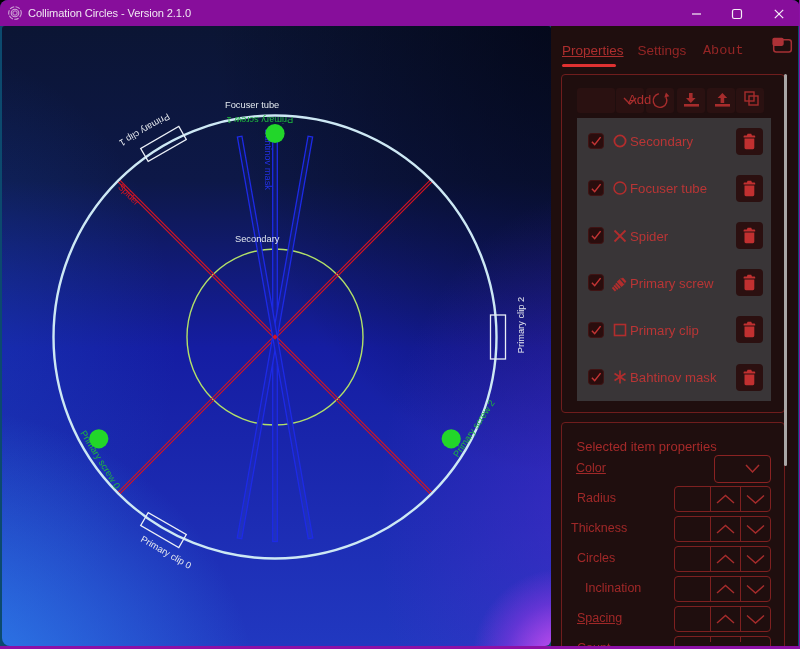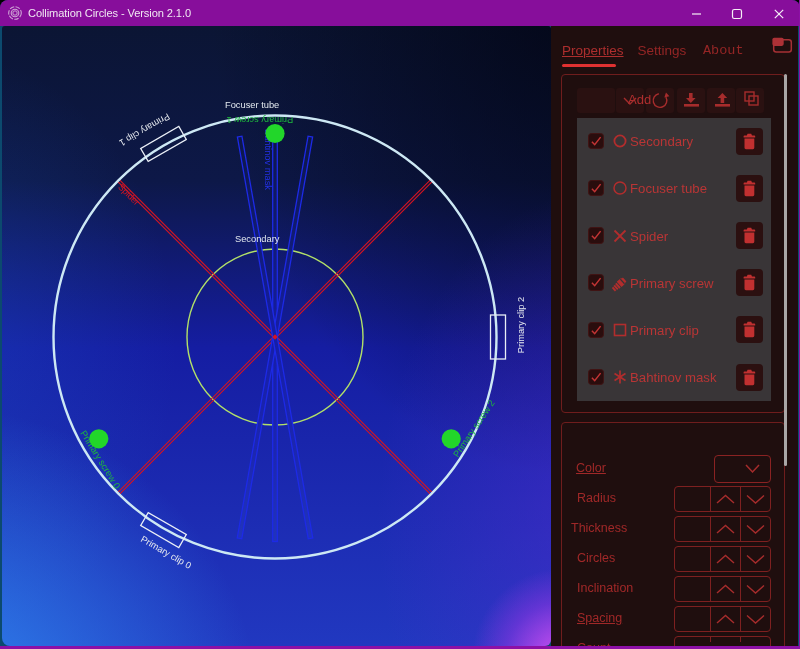--- a/index.html
+++ b/index.html
@@ -279,30 +279,31 @@
         <span class="itxt">Bahtinov mask</span>
         <div class="trashb"></div>
           <svg class="tr" width="27" height="27" style="position:absolute;left:159px;top:10.1px">
             <g fill="#c13030">
               <path d="M 7.6 9.4 v -1.2 a 0.8 0.8 0 0 1 0.8 -0.8 h 2.4 l 0.8 -1.6 h 3.6 l 0.8 1.6 h 2.4 a 0.8 0.8 0 0 1 0.8 0.8 v 1.2 z"></path>
               <path d="M 8.5 10.6 h 9.8 v 9.2 a 1.4 1.4 0 0 1 -1.4 1.4 h -7 a 1.4 1.4 0 0 1 -1.4 -1.4 z"></path>
             </g>
           </svg>
       </div>
     </div>
+    <div id="sprops">Selected item properties</div>
 
     <div style="position:absolute;left:163px;top:429px;width:57px;height:28px;border:1.4px solid #8a2222;border-radius:4px;"></div>
     <svg width="20" height="12" style="position:absolute;left:193px;top:437px">
         <path d="M 2 2 L 8.5 9 L 15 2" stroke="#a62c2c" stroke-width="1.5" fill="none"></path>
       </svg>
     <span class="prow-label" style="left:25px;top:435px;text-decoration:underline;">Color</span>
     <span class="prow-label" style="left:26px;top:465px;">Radius</span>
     <span class="prow-label" style="left:20px;top:495px;">Thickness</span>
     <span class="prow-label" style="left:26px;top:525px;">Circles</span>
-    <span class="prow-label" style="left:26px;top:555px;">Inclination</span>
+    <span class="prow-label" style="left:34px;top:555px;">Inclination</span>
     <span class="prow-label" style="left:26px;top:585px;text-decoration:underline;">Spacing</span>
     <span class="prow-label" style="left:26px;top:615px;">Count</span>
     <div class="spin" style="top:460px;"></div>
     <div class="spin" style="top:490px;"></div>
     <div class="spin" style="top:520px;"></div>
     <div class="spin" style="top:550px;"></div>
     <div class="spin" style="top:580px;"></div>
     <div class="spin" style="top:610px;"></div>
     <svg width="97" height="156" style="position:absolute;left:122.5px;top:460px" viewBox="0 0 97 156">
       <g stroke="#7e2020" stroke-width="1">

